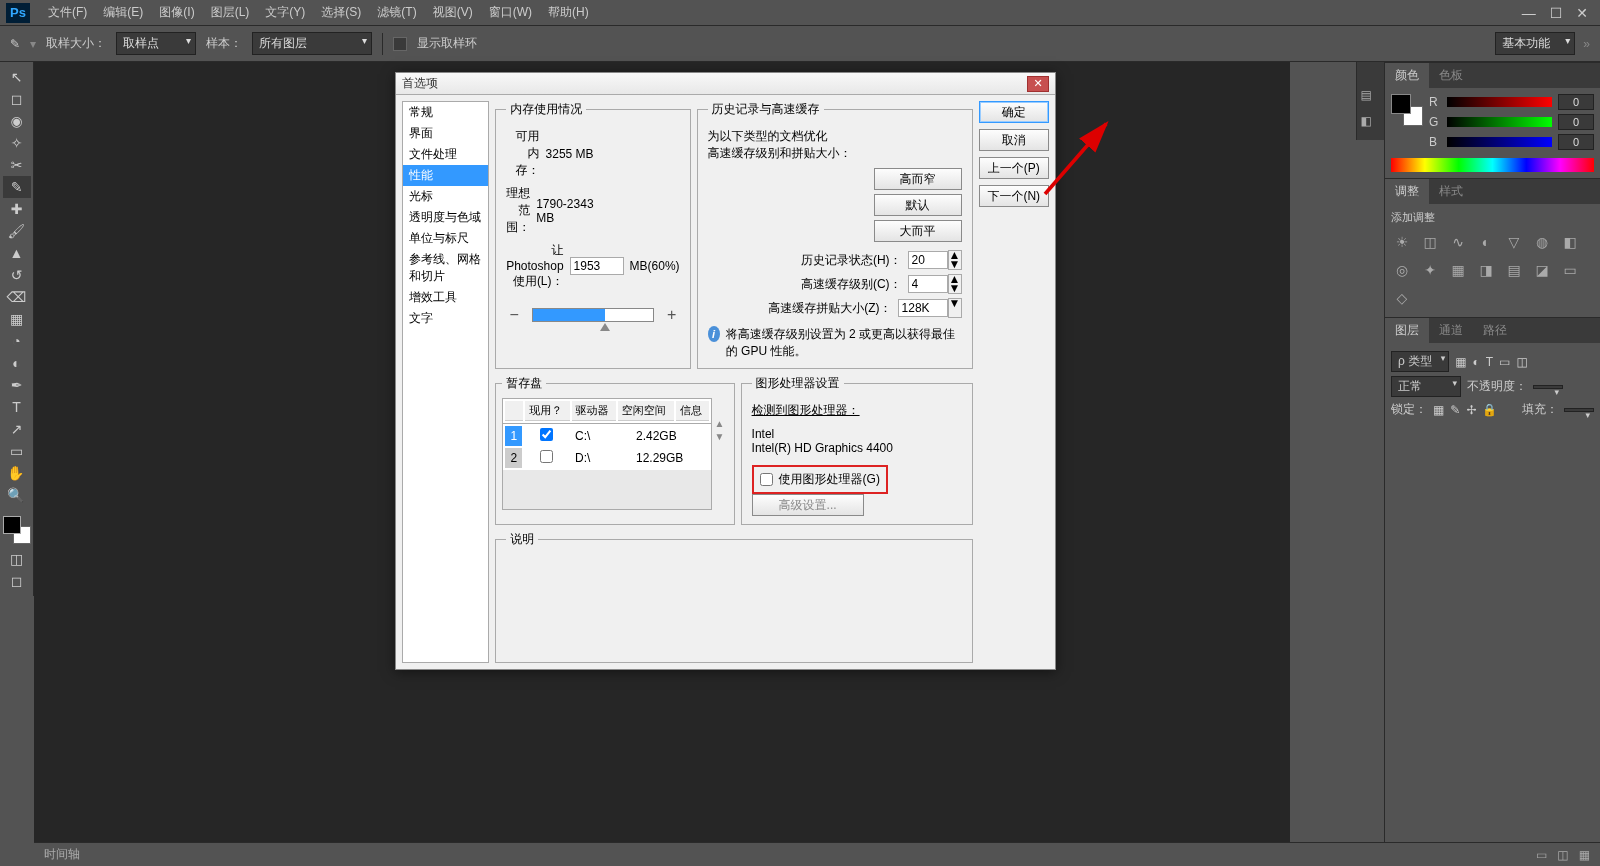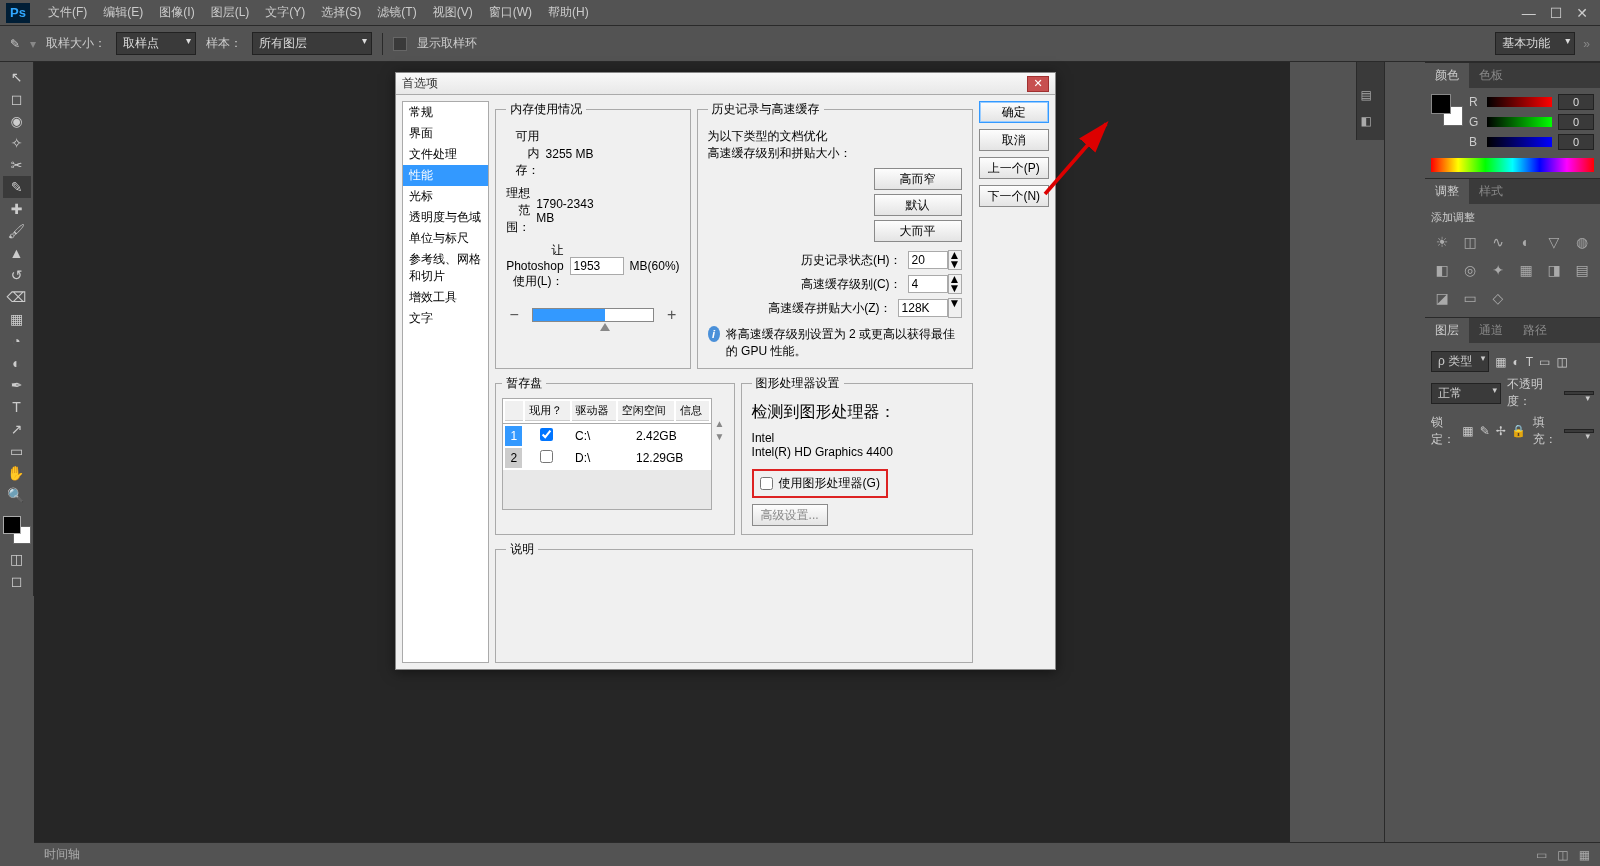--- a/index.html
+++ b/index.html
@@ -25,21 +25,21 @@
 .toolbar .tool { width: 28px; height: 22px; margin: 0 auto; display: flex; align-items: center; justify-content: center; color: #ccc; font-size: 14px; cursor: pointer; }
 .toolbar .tool.active { background: #3a3a3a; }
 .toolbar .fg-bg { width: 28px; height: 28px; margin: 4px auto; position: relative; }
 .toolbar .fg-bg .fg { width: 18px; height: 18px; background: #000; border: 1px solid #aaa; position: absolute; top: 0; left: 0; }
 .toolbar .fg-bg .bg { width: 18px; height: 18px; background: #fff; border: 1px solid #666; position: absolute; bottom: 0; right: 0; }
 
 
 .canvas-area { position: absolute; left: 34px; top: 62px; right: 310px; bottom: 24px; background: #262626; }
 
 
-.rightcol { position: absolute; right: 0; top: 62px; width: 216px; bottom: 24px; background: #535353; border-left: 1px solid #2a2a2a; padding-left: 40px; }
+.rightcol { position: absolute; right: 0; top: 62px; width: 216px; bottom: 24px; background: #535353; border-left: 1px solid #2a2a2a; }
 .rightcol2 { position: absolute; right: 216px; top: 62px; width: 28px; background: #3a3a3a; border-left: 1px solid #2a2a2a; padding-top: 20px; }
 .rightcol2 .micon { width: 20px; height: 20px; margin: 6px auto; display: block; color: #aaa; }
 
 .panel { border-top: 1px solid #2a2a2a; }
 .panel .tabs { background: #3a3a3a; display: flex; font-size: 11px; }
 .panel .tabs .tab { padding: 4px 10px; color: #ccc; background: #535353; }
 .panel .tabs .tab.inactive { background: #3a3a3a; color: #888; }
 .panel .body { padding: 6px; background: #535353; }
 
 .color-sliders .row { display: flex; align-items: center; gap: 6px; margin-bottom: 4px; }
@@ -113,21 +113,21 @@
 .scratch-table thead td { background:#f0f0f0; border-bottom:1px solid #ccc; padding:2px 4px; font-size:11px;}
 .scratch-table tbody td { padding:2px 4px;}
 .scratch-table tbody tr.sel td:first-child { background:#3399ff; color:#fff;}
 .scratch-wrap { display:flex; gap:0;}
 .scratch-wrap .updown { width:16px; display:flex; flex-direction:column; gap:2px; padding-top:20px;}
 .scratch-wrap .updown span { color:#888; font-size:10px; text-align:center;}
 .scratch-table .numcol { background:#3399ff; color:#fff; width:18px; text-align:center;}
 .scratch-table .numcol2 { background:#ccc; width:18px; text-align:center;}
 .scratch-body-scroll { height:86px; overflow:auto; border:1px solid #aaa; border-top:none; background:#e8e8e8;}
 
-.gpu-field button { height:22px; background:linear-gradient(#fdfdfd,#e4e4e4); border:1px solid #8a8a8a; font-size:12px; padding:0 8px; margin-top:6px; color:#888;}
+.gpu-field button { height:22px; background:linear-gradient(#fdfdfd,#e4e4e4); border:1px solid #8a8a8a; font-size:12px; padding:0 26px; color:#888;}
 .gpu-check { border:2px solid #d22; display:inline-flex; align-items:center; padding:4px 6px; gap:6px; margin-top:10px;}
 .gpu-check input { margin:0;}
 
 .desc-box { border:1px solid #aaa; height:148px;}
 
 
 .arrow { position:absolute; width:90px; height:90px; pointer-events:none; }
 .arrow svg { width:100%; height:100%; }
 
 .opt-text-field {}
@@ -444,21 +444,21 @@
             </div>
             <div class="updown">
               <span>▲</span>
               <span>▼</span>
             </div>
           </div>
         </fieldset>
 
         <fieldset class="gpu-field">
           <legend>图形处理器设置</legend>
-          <div style="font-size:16px;">检测到图形处理器：</div>
+          <div style="font-size:12px;text-decoration:underline;">检测到图形处理器：</div>
           <div style="font-size:12px;margin-top:8px;">Intel</div>
           <div style="font-size:12px;">Intel(R) HD Graphics 4400</div>
           <div class="gpu-check">
             <input type="checkbox" style="">
             <span>使用图形处理器(G)</span>
           </div><br>
           <button disabled="">高级设置...</button>
         </fieldset>
       </div>
 

